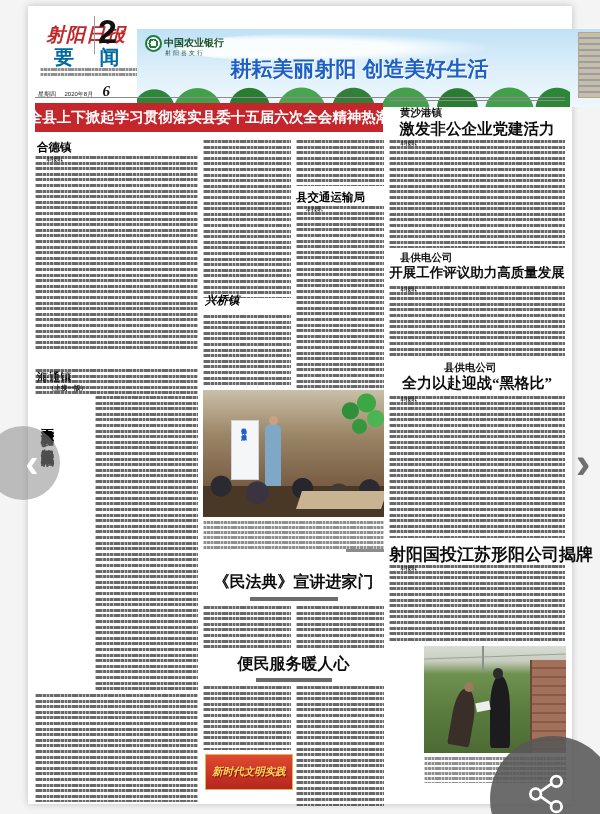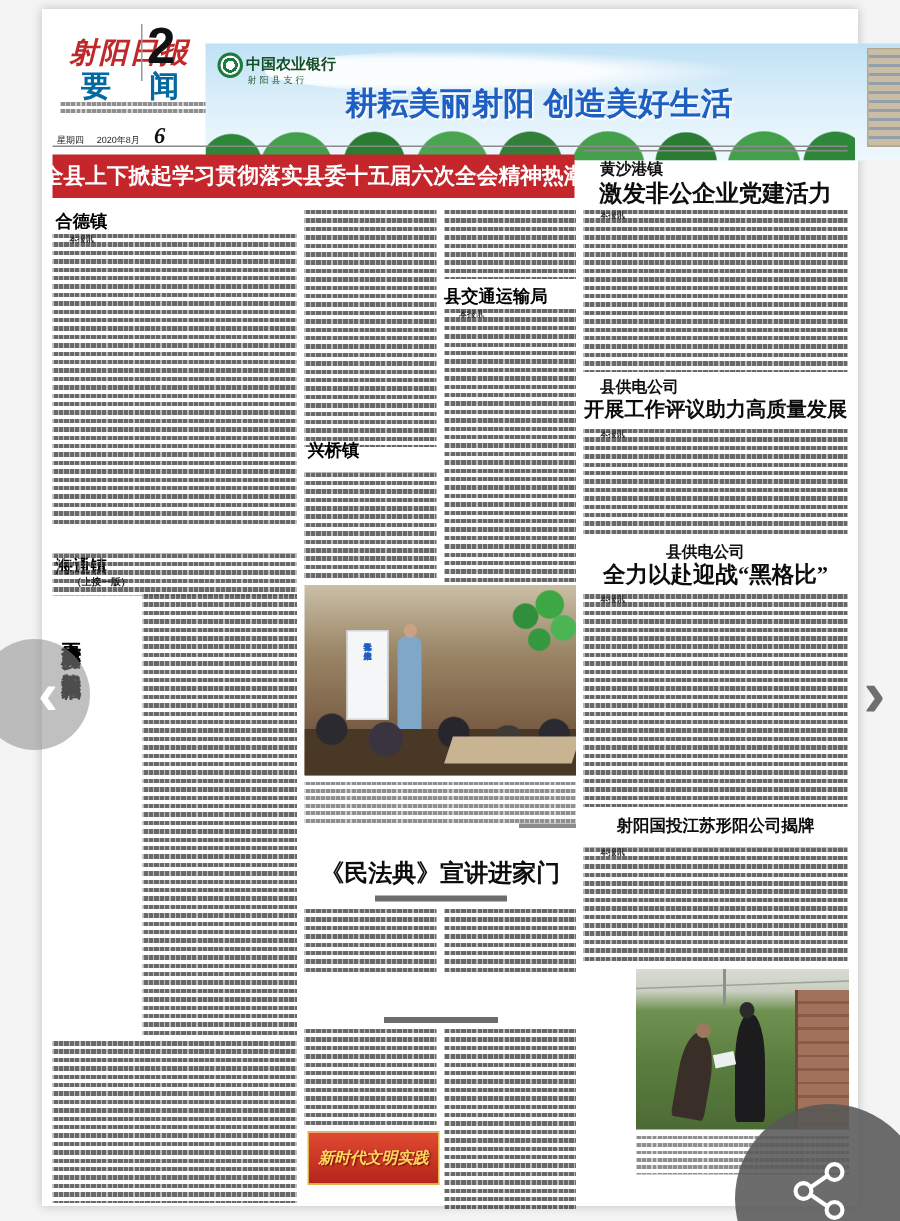--- a/index.html
+++ b/index.html
@@ -81,21 +81,21 @@
   <div class="tx" style="left:7px;top:150px;width:163px;height:196px;"></div>
   <div class="sec-head" style="left:9px;top:364px;">海通镇</div>
   <div class="tx" style="left:7px;top:363px;width:163px;height:28px;"></div>
   <div class="abs" style="left:20px;top:378px;font-size:6.5px;font-weight:bold;color:#222;">（上接一版）</div>
   <div class="abs" style="left:10px;top:412px;height:276px;writing-mode:vertical-rl;text-orientation:upright;
               font-size:13px;font-weight:bold;color:#000;letter-spacing:.5px;">更大力度建设美丽乡村 如诗田园织就幸福未来</div>
   <div class="tx" style="left:67px;top:390px;width:103px;height:294px;"></div>
   <div class="tx" style="left:7px;top:688px;width:163px;height:108px;"></div>
 
   <div class="tx" style="left:175px;top:134px;width:88px;height:158px;"></div>
-  <div class="sec-head" style="left:177px;top:287px;">兴桥镇</div>
+  <div class="sec-head" style="left:177px;top:287px;font-style:italic;">兴桥镇</div>
   <div class="tx" style="left:175px;top:309px;width:88px;height:73px;"></div>
 
   <div class="tx" style="left:268px;top:134px;width:88px;height:46px;"></div>
   <div class="sec-head" style="left:268px;top:184px;">县交通运输局</div>
   <span class="lead" style="left:278px;top:200px;">本报讯</span>
   <div class="tx" style="left:268px;top:200px;width:88px;height:182px;"></div>
 
   <div class="abs" style="left:175px;top:384px;width:181px;height:127px;overflow:hidden;
               background:linear-gradient(180deg,#cabfa8 0%,#9b8667 35%,#7d6248 70%,#5d452f 100%);">
     <div class="abs" style="right:0;top:0;width:70px;height:52px;background:
@@ -119,20 +119,21 @@
     <div class="abs" style="left:96px;bottom:8px;width:85px;height:18px;background:#c8b493;transform:skewX(-18deg);"></div>
   </div>
   <div class="tx-light" style="left:175px;top:515px;width:181px;height:28px;"></div>
   <div class="bar" style="left:318px;top:543px;width:38px;height:3px;"></div>
 
   <div class="headline" style="left:175px;top:566px;width:181px;font-size:16px;">《民法典》宣讲进家门</div>
   <div class="bar" style="left:222px;top:591px;width:88px;height:4px;background:#6c6c6c;"></div>
   <div class="tx" style="left:175px;top:600px;width:88px;height:44px;"></div>
   <div class="tx" style="left:268px;top:600px;width:88px;height:44px;"></div>
 
+  <div class="headline" style="left:175px;top:648px;width:181px;font-size:16px;">便民服务暖人心</div>
   <div class="bar" style="left:228px;top:672px;width:76px;height:4px;background:#6c6c6c;"></div>
   <div class="tx" style="left:175px;top:680px;width:88px;height:64px;"></div>
   <div class="tx" style="left:268px;top:680px;width:88px;height:120px;"></div>
   <div class="abs" style="left:177px;top:748px;width:86px;height:34px;border:1px solid #e3b34c;
               background:linear-gradient(180deg,#e04a31 0%,#c02а1e 50%,#a81f1a 100%);
               background:linear-gradient(180deg,#e04a31 0%,#b5251d 100%);
               display:flex;align-items:center;justify-content:center;">
     <span style="color:#ffd65a;font-weight:bold;font-style:italic;font-size:10.5px;white-space:nowrap;
                  text-shadow:1px 1px 1px #7a120e;text-align:right;">新时代文明实践</span>
   </div>
@@ -147,21 +148,21 @@
   <div class="kicker" style="left:372px;top:245px;">县供电公司</div>
   <div class="headline" style="left:361px;top:258px;width:176px;font-size:13.5px;">开展工作评议助力高质量发展</div>
   <span class="lead" style="left:372px;top:280px;">本报讯</span>
   <div class="tx" style="left:361px;top:280px;width:176px;height:70px;"></div>
 
   <div class="kicker" style="left:372px;top:355px;margin-left:44px;">县供电公司</div>
   <div class="headline" style="left:361px;top:368px;width:176px;font-size:15px;">全力以赴迎战“黑格比”</div>
   <span class="lead" style="left:372px;top:390px;">本报讯</span>
   <div class="tx" style="left:361px;top:390px;width:176px;height:142px;"></div>
 
-  <div class="headline" style="left:361px;top:537px;width:176px;font-size:11px;">射阳国投江苏形阳公司揭牌</div>
+  <div class="headline" style="left:361px;top:537px;width:176px;font-size:17px;">射阳国投江苏形阳公司揭牌</div>
   <span class="lead" style="left:372px;top:559px;">本报讯</span>
   <div class="tx" style="left:361px;top:559px;width:176px;height:78px;"></div>
 
   <div class="abs" style="left:396px;top:640px;width:142px;height:107px;overflow:hidden;
               background:linear-gradient(180deg,#d9dcd4 0%,#c9cec0 14%,#6f9150 26%,#5a7d3f 60%,#4c6b34 100%);">
     <div class="abs" style="left:0;top:10px;width:142px;height:1px;background:#9aa39a;transform:rotate(-2deg);"></div>
     <div class="abs" style="left:58px;top:0;width:2px;height:26px;background:#8a9389;"></div>
     <div class="abs" style="right:0;top:14px;width:34px;height:93px;background:
            repeating-linear-gradient(180deg,#a2715b 0 7px,#8a5a46 7px 9px);border-left:2px solid #6e4736;"></div>
     <div class="abs" style="left:28px;top:42px;width:22px;height:58px;background:#3a2f28;border-radius:45% 55% 8% 8%;

